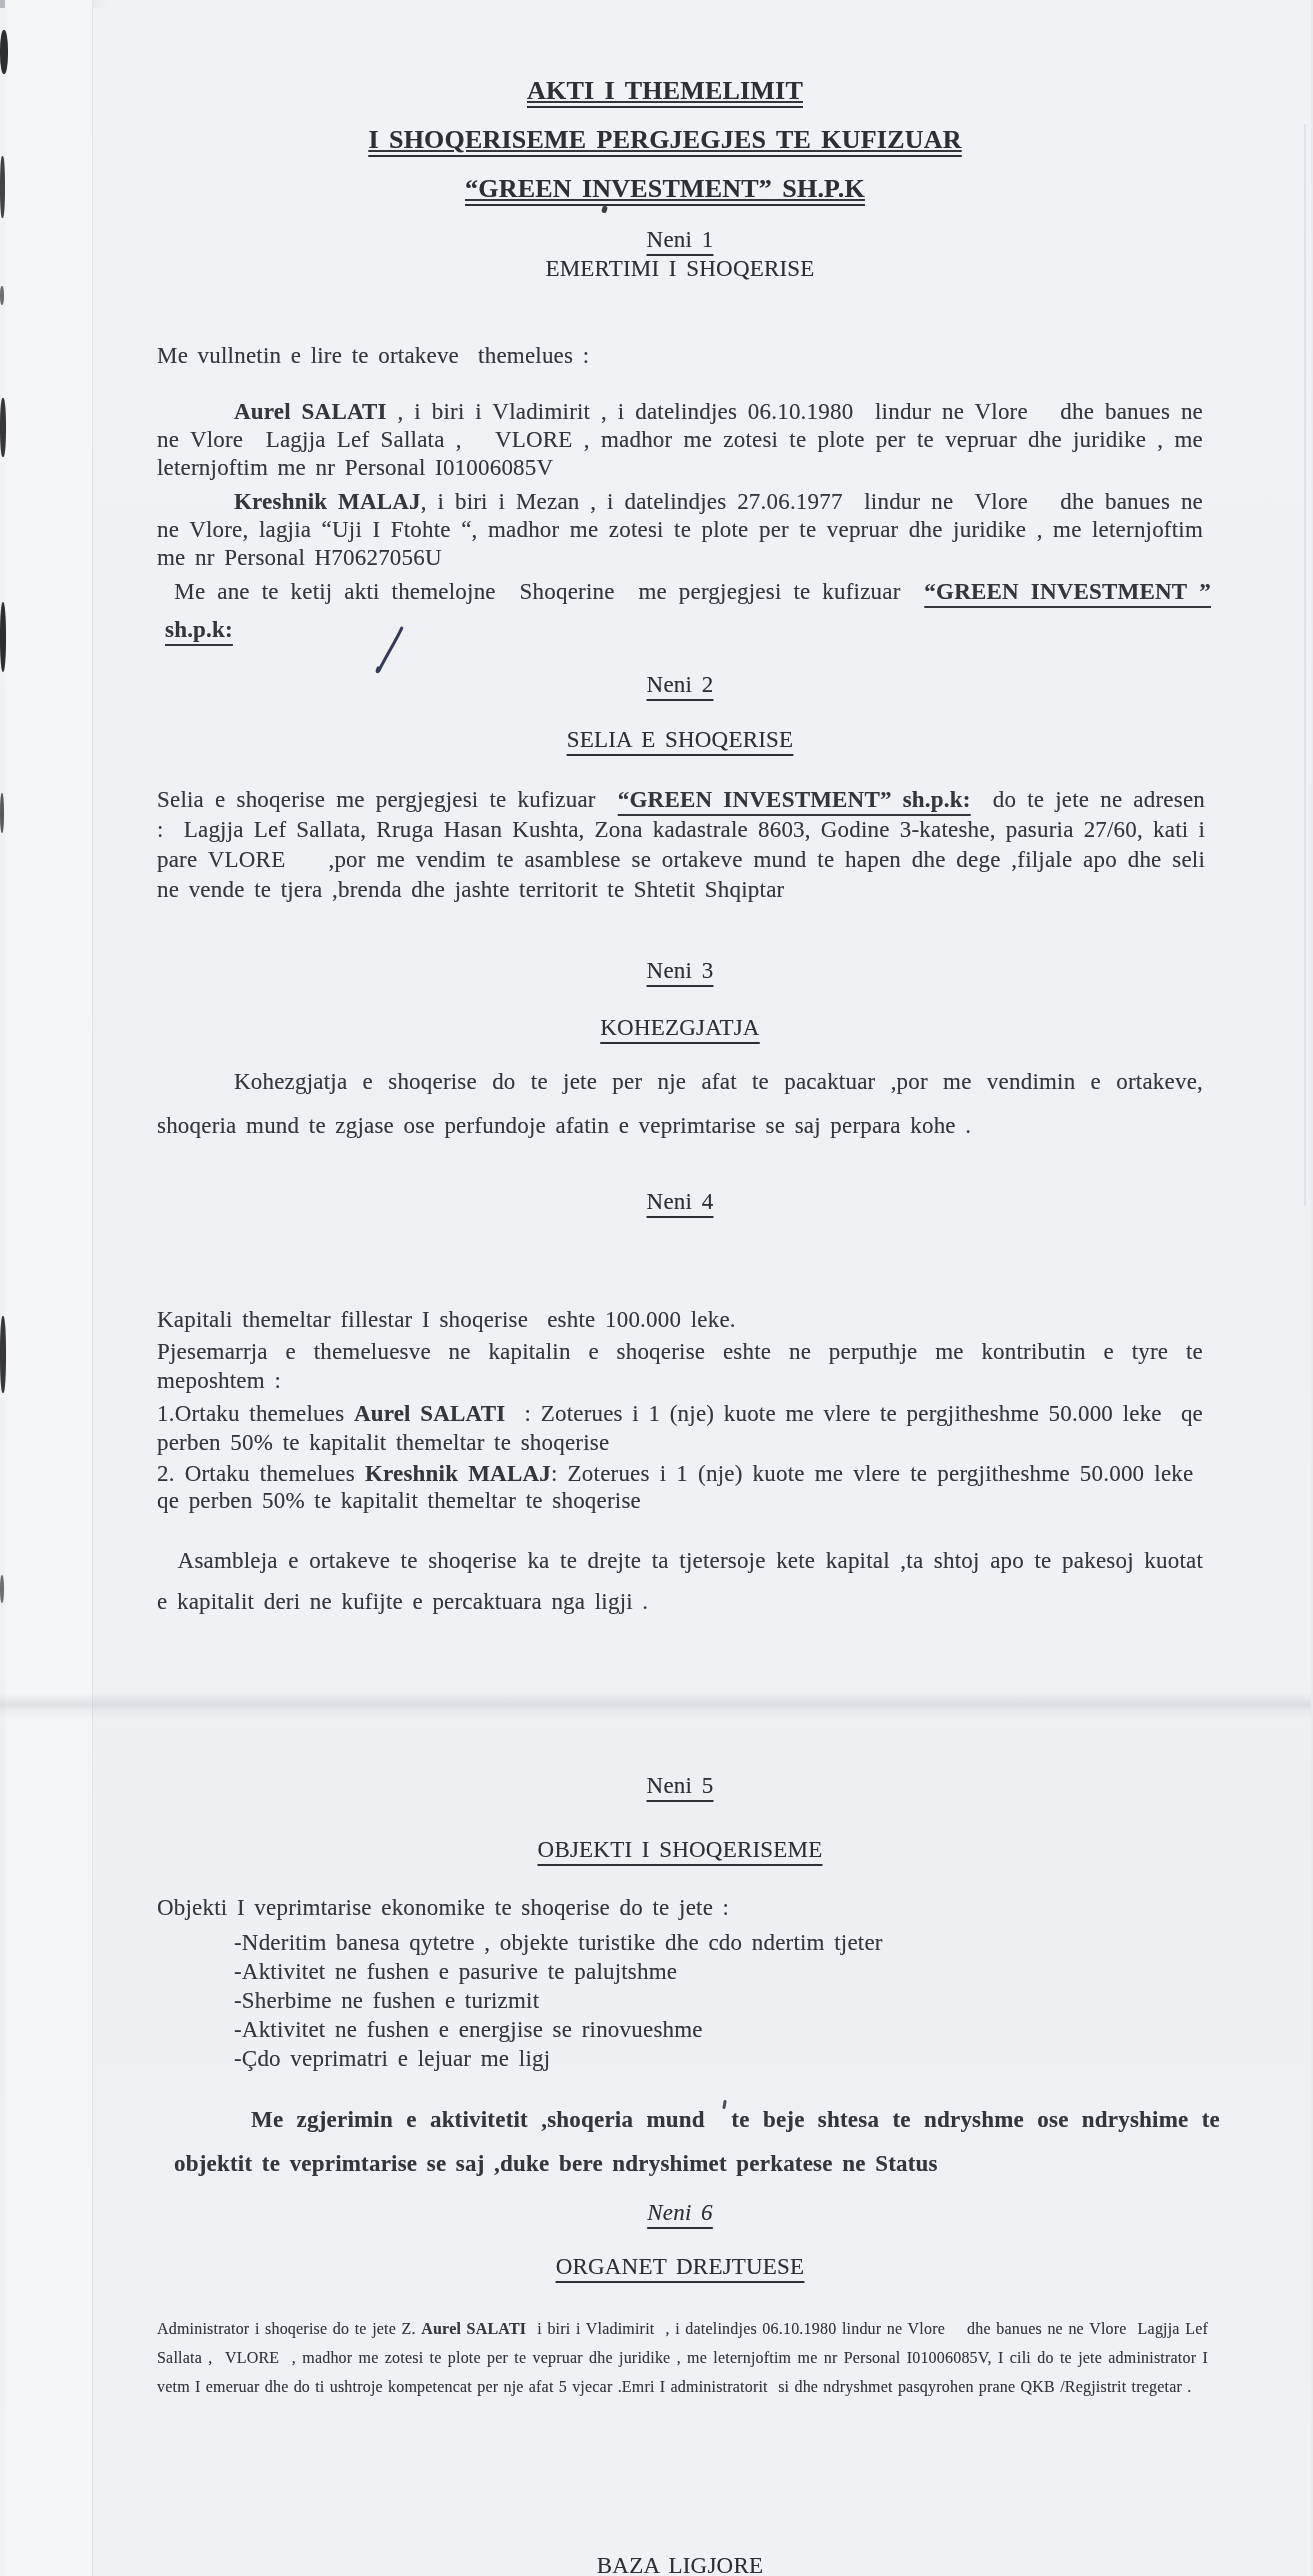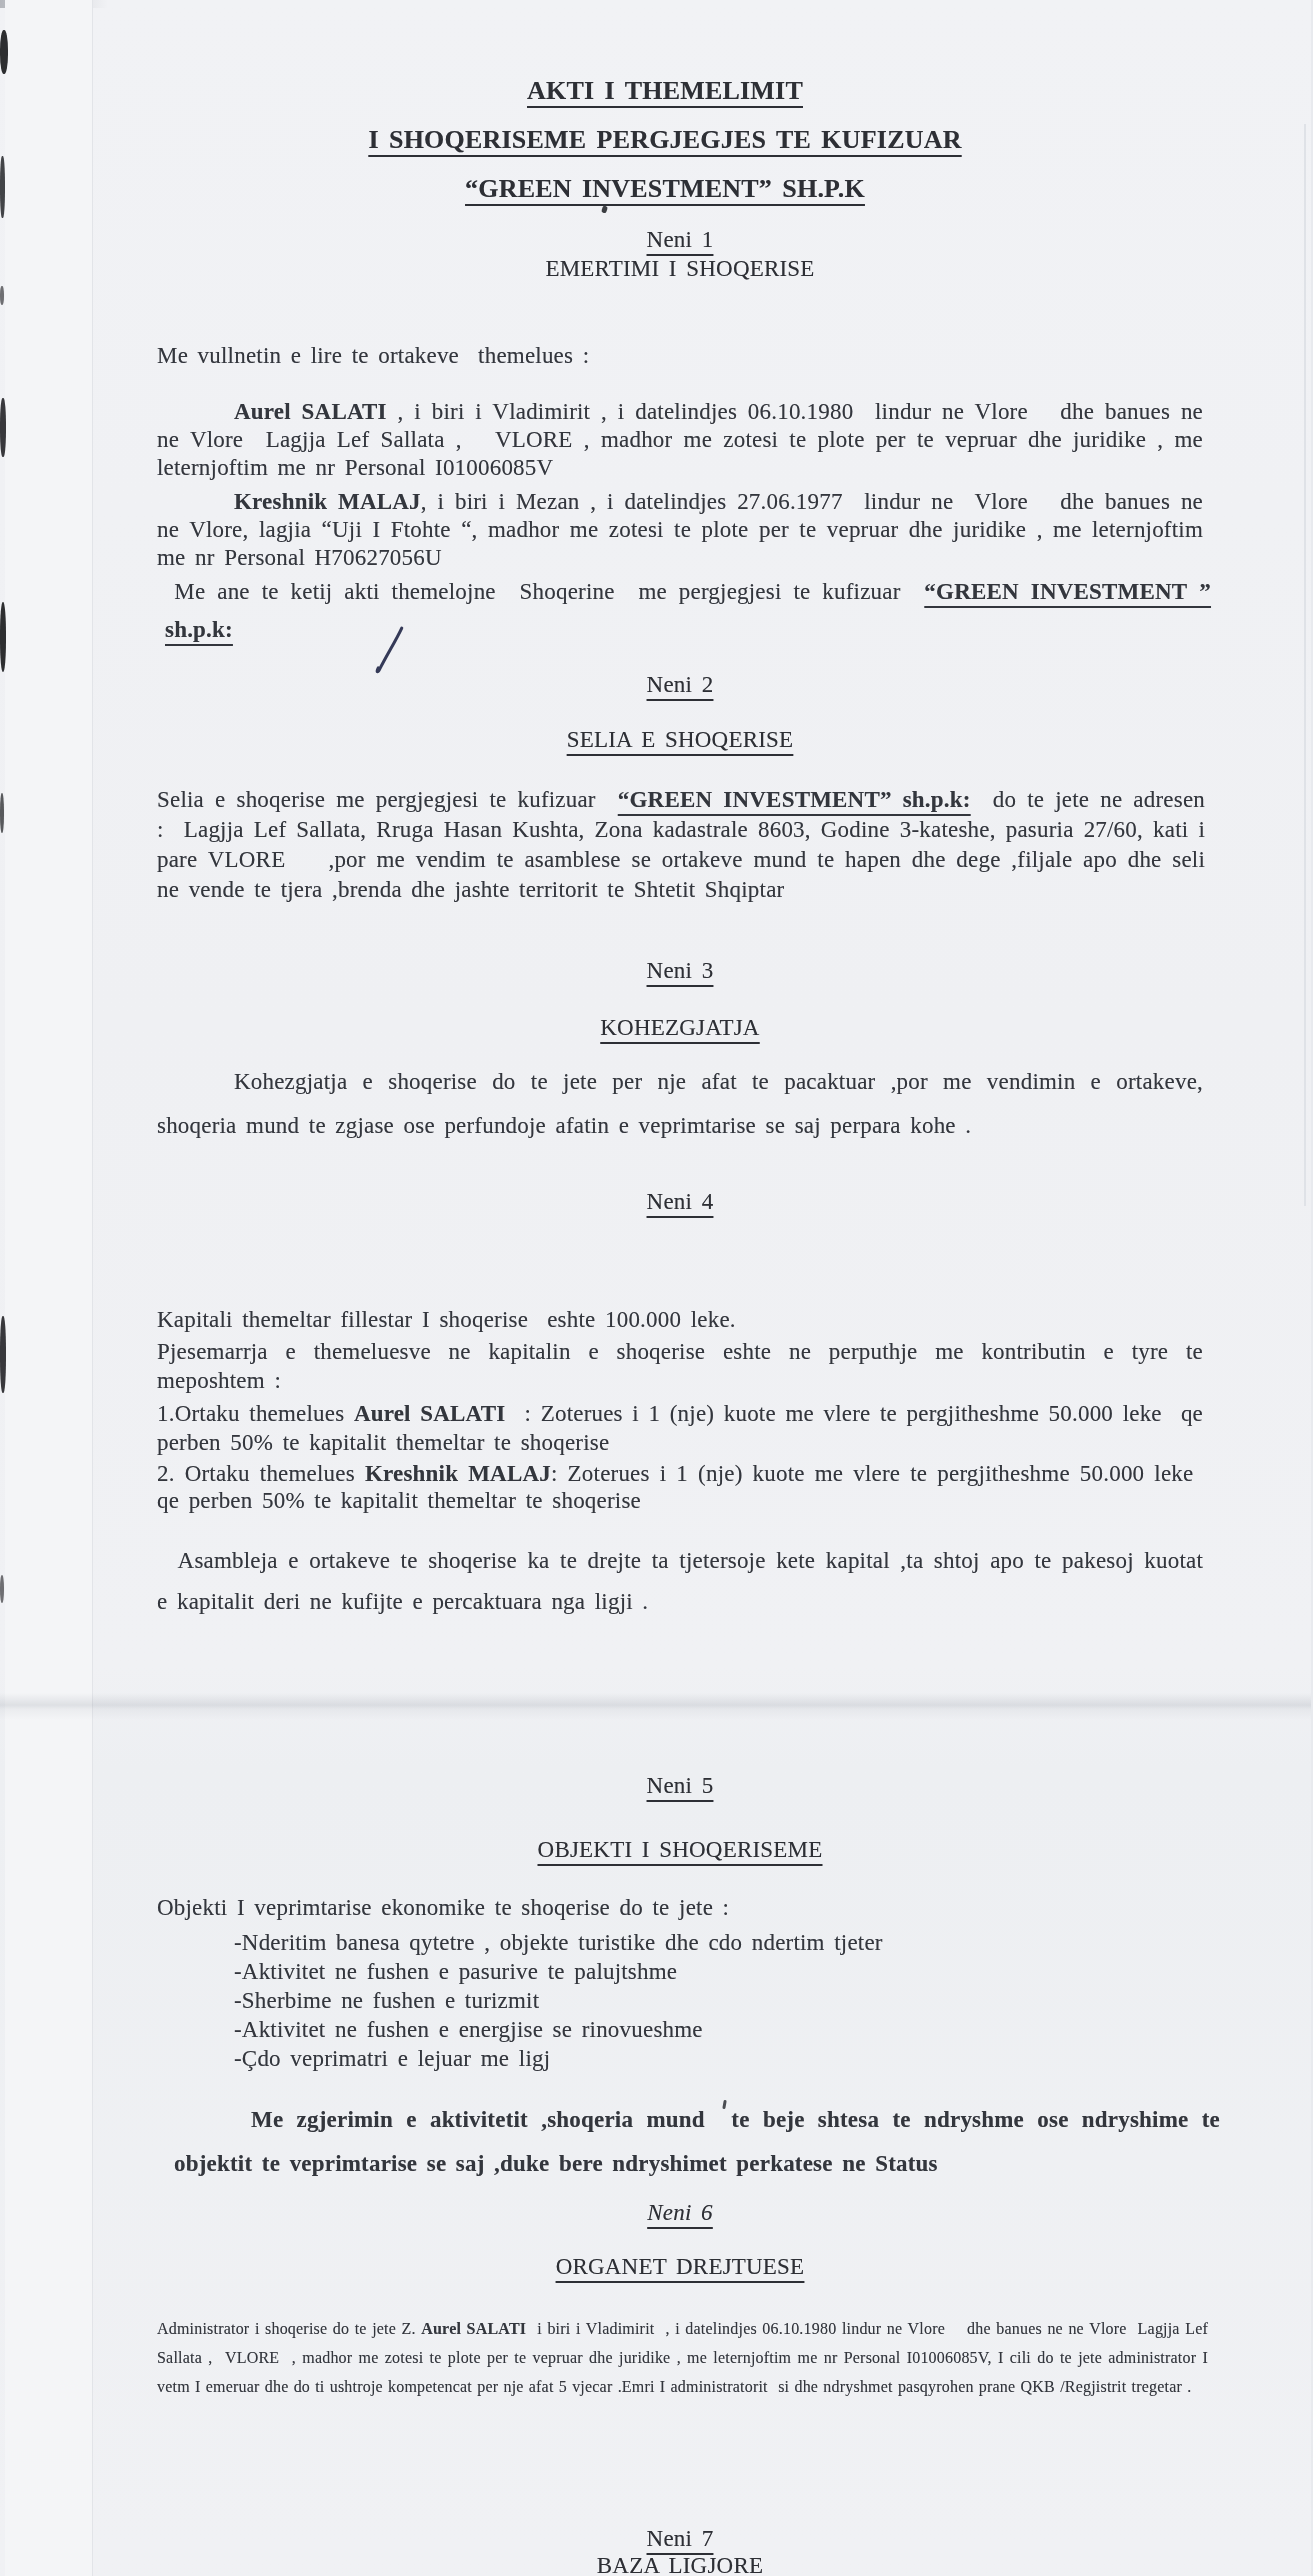--- a/index.html
+++ b/index.html
@@ -33,21 +33,21 @@
   <div class="speck" style="top:398px;height:59px;width:5.7px;opacity:.85;"></div>
   <div class="speck" style="top:602px;height:70px;width:6.2px;opacity:.9;"></div>
   <div class="speck" style="top:793px;height:40px;width:4.1px;opacity:.7;"></div>
   <div class="speck" style="top:1316px;height:77px;width:5.7px;opacity:.85;"></div>
   <div class="speck" style="top:1575px;height:28px;width:4.1px;opacity:.6;"></div>
 
   <div class="artifact" style="left:0;top:1693px;width:1314px;height:27px;background:linear-gradient(180deg,rgba(120,128,140,0) 0%,rgba(120,128,140,.18) 45%,rgba(150,155,165,.10) 60%,rgba(120,128,140,0) 100%);"></div>
   <div class="artifact" style="left:1304px;top:124px;width:1.5px;height:1082px;background:#dfe2e7;"></div>
   <div class="artifact" style="left:1311px;top:0;width:1.5px;height:3400px;background:#e8eaee;"></div>
 
-  <div class="t center" style="left:142px;top:66px;width:1046px;">
+  <div class="t center" style="left:142px;top:66px;width:1046px;text-decoration:underline;">
     <span class="title-line"><span class="u">AKTI I THEMELIMIT</span></span><br>
     <span class="title-line"><span class="u">I SHOQERISEME PERGJEGJES TE KUFIZUAR</span></span><br>
     <span class="title-line"><span class="u">“GREEN INVESTMENT” SH.P.K</span></span>
   </div>
 
   <div class="artifact" style="left:602px;top:206px;width:5.2px;height:7.2px;background:#3c3e42;border-radius:2.1px;transform:rotate(18deg);"></div>
 
   <div class="t center heading" style="left:157px;top:225px;width:1046px;"><span class="u">Neni 1</span></div>
   <div class="t center heading" style="left:157px;top:254px;width:1046px;"><span>EMERTIMI I SHOQERISE</span></div>
 
@@ -110,17 +110,16 @@
 
   <div class="t j" style="left:174px;top:2098px;width:1046px;line-height:44px;text-indent:77px;font-weight:bold;">Me zgjerimin e aktivitetit ,shoqeria mund&nbsp; te beje shtesa te ndryshme ose ndryshime te objektit te veprimtarise se saj ,duke bere ndryshimet perkatese ne Status</div>
 
   <div class="t center heading" style="left:157px;top:2198px;width:1046px;font-style:italic;"><span class="u">Neni 6</span></div>
   <div class="t center heading" style="left:157px;top:2252px;width:1046px;"><span class="u">ORGANET DREJTUESE</span></div>
 
   <div class="t j" style="left:157px;top:2314px;width:1051px;line-height:29px;font-size:16px;word-spacing:1px;">
     <span>Administrator i shoqerise do te jete Z. </span><span class="b">Aurel SALATI</span><span>&nbsp; i biri i Vladimirit&nbsp; , i datelindjes 06.10.1980 lindur ne Vlore &nbsp;&nbsp; dhe banues ne ne Vlore&nbsp; Lagjja Lef Sallata , &nbsp;VLORE&nbsp; , madhor me zotesi te plote per te vepruar dhe juridike , me leternjoftim me nr Personal I01006085V, I cili do te jete administrator I vetm I emeruar dhe do ti ushtroje kompetencat per nje afat 5 vjecar .Emri I administratorit&nbsp; si dhe ndryshmet pasqyrohen prane QKB /Regjistrit tregetar .</span>
   </div>
 
-  <div class="t center heading" style="left:157px;top:2524px;width:1046px;"><span class="u">Neni 7</span></div>
   <div class="t center heading" style="left:157px;top:2551px;width:1046px;"><span class="u">BAZA LIGJORE</span></div>
 
 </div>
 
 
 </body></html>

